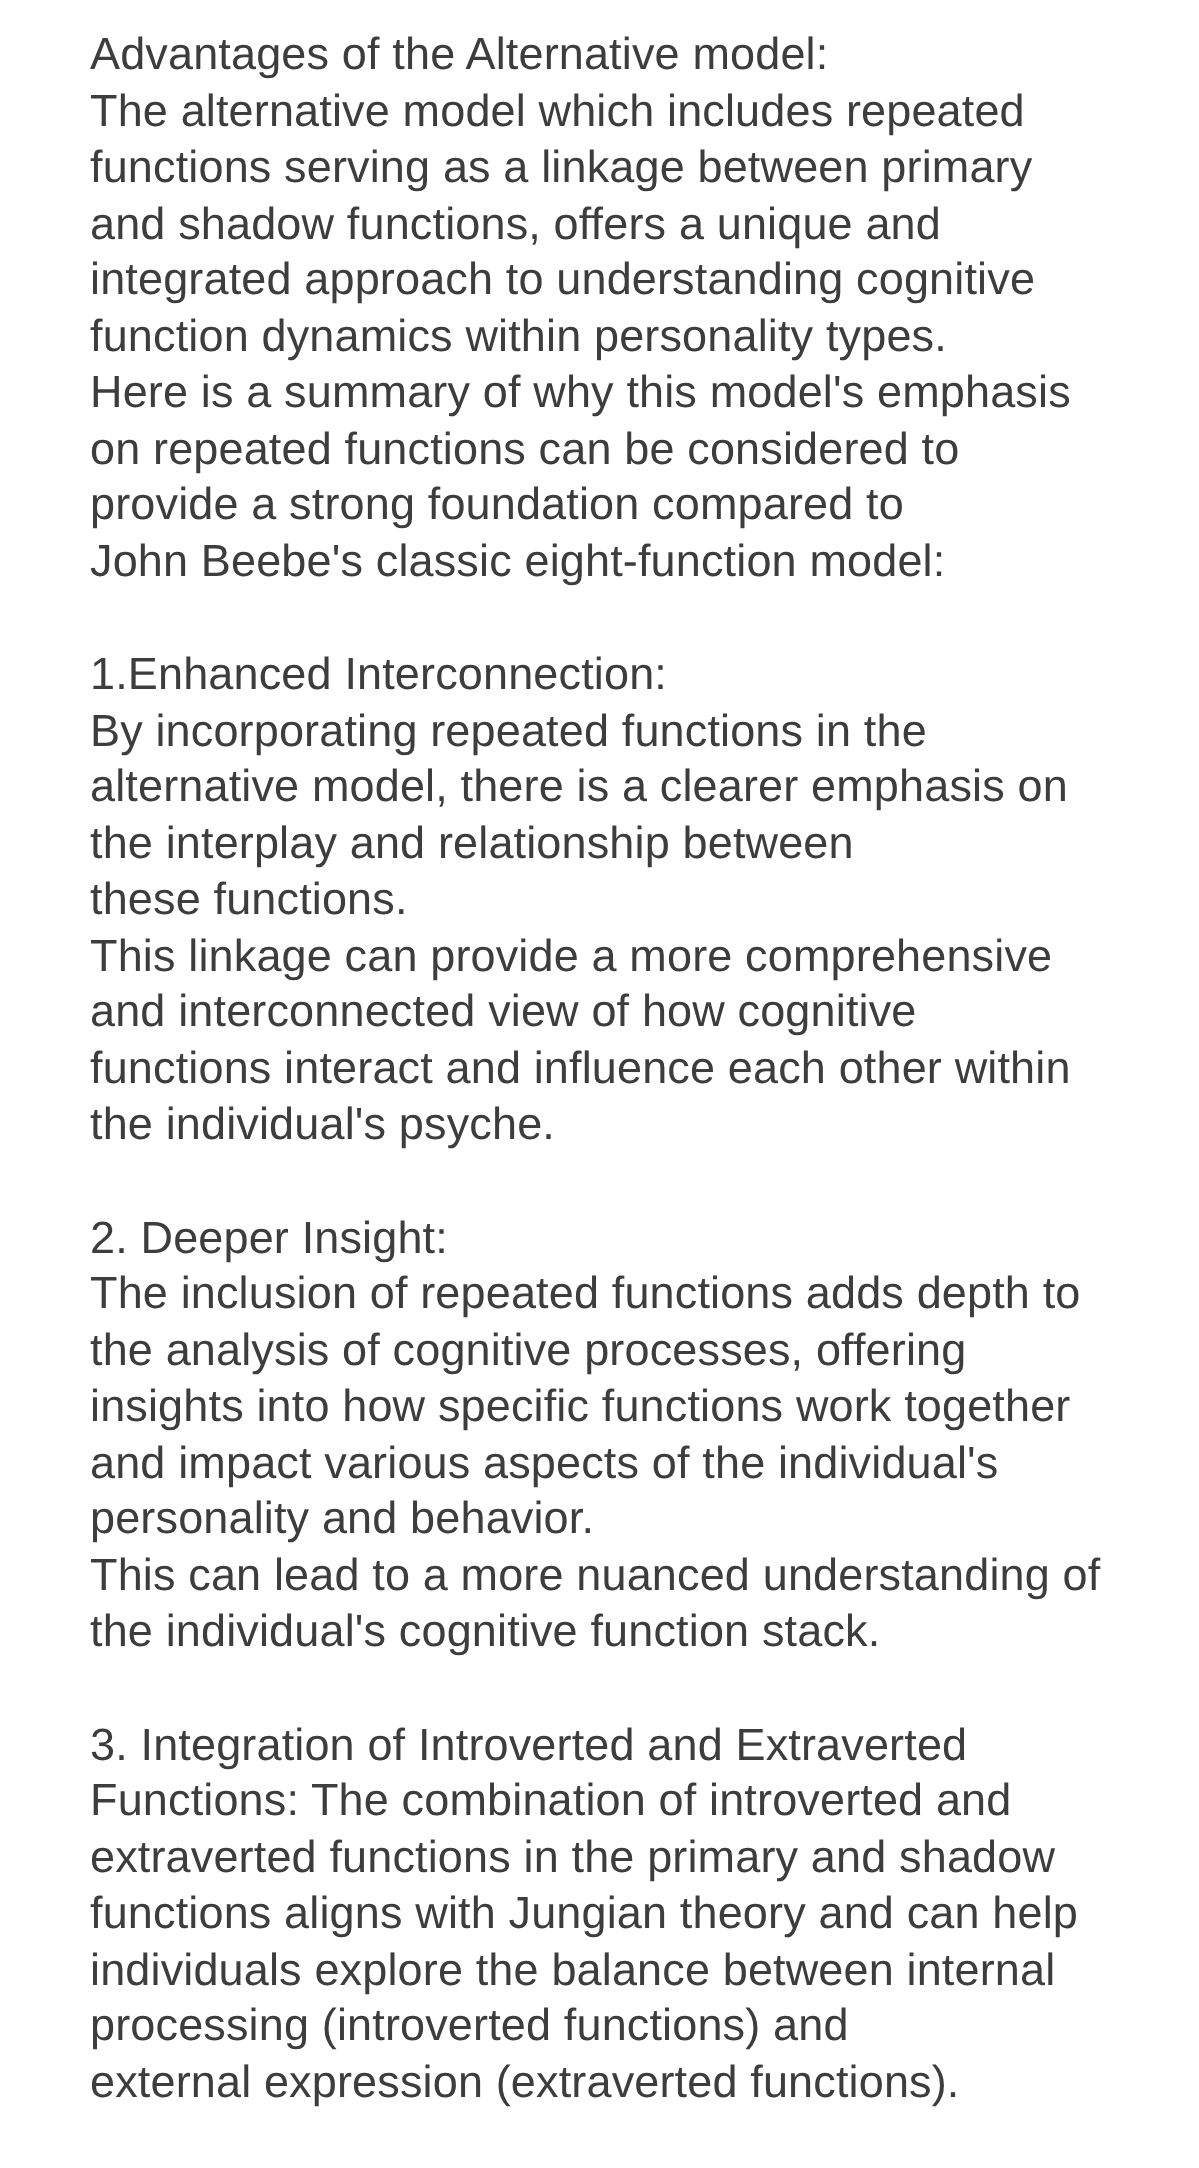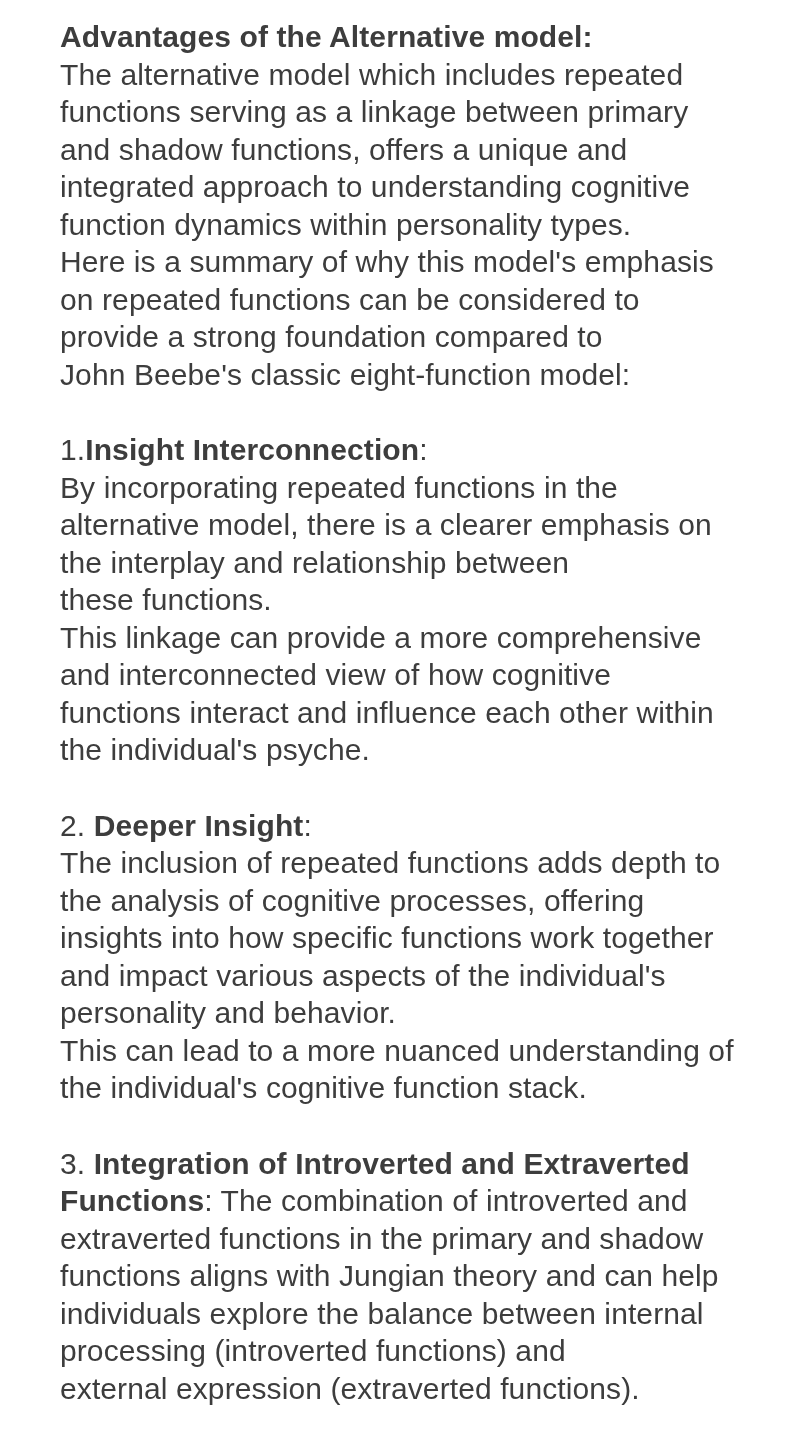--- a/index.html
+++ b/index.html
@@ -18,40 +18,40 @@
     padding: 18px 20px 0 60px;
   }
   p.para {
     margin: 0 0 38px 0;
     font-size: 30px;
     line-height: 37.5px;
     white-space: pre-line;
     letter-spacing: 0.1px;
   }
   strong {
-    font-weight: bold;
+    font-weight: normal;
   }
 </style>
 </head>
 <body style="background: rgb(255, 255, 255); color: rgb(61, 61, 61);">
 
 <main>
 
   <p class="para"><strong>Advantages of the Alternative model:</strong><span>
 The alternative model which includes repeated
 functions serving as a linkage between primary
 and shadow functions, offers a unique and
 integrated approach to understanding cognitive
 function dynamics within personality types.
 Here is a summary of why this model's emphasis
 on repeated functions can be considered to
 provide a strong foundation compared to
 John Beebe's classic eight-function model:</span></p>
 
-  <p class="para"><span>1.</span><strong>Insight Interconnection</strong><span>:
+  <p class="para"><span>1.</span><strong>Enhanced Interconnection</strong><span>:
 By incorporating repeated functions in the
 alternative model, there is a clearer emphasis on
 the interplay and relationship between
 these functions.
 This linkage can provide a more comprehensive
 and interconnected view of how cognitive
 functions interact and influence each other within
 the individual's psyche.</span></p>
 
   <p class="para"><span>2. </span><strong>Deeper Insight</strong><span>:

